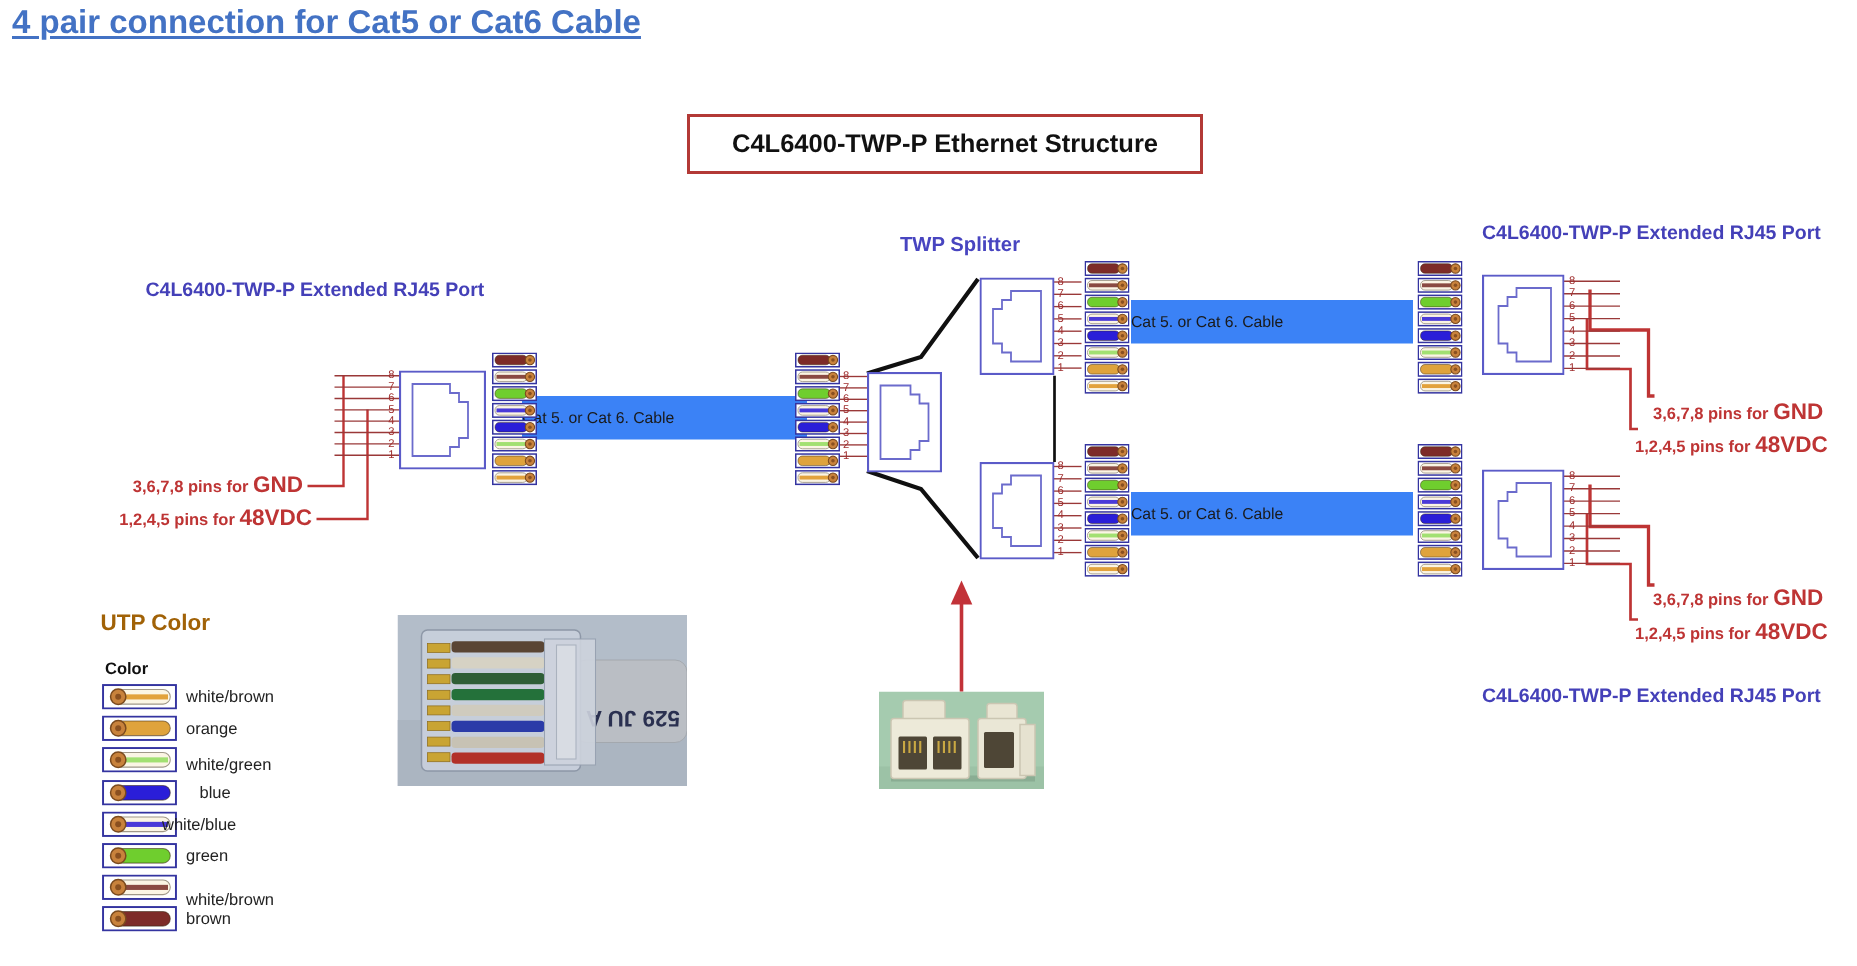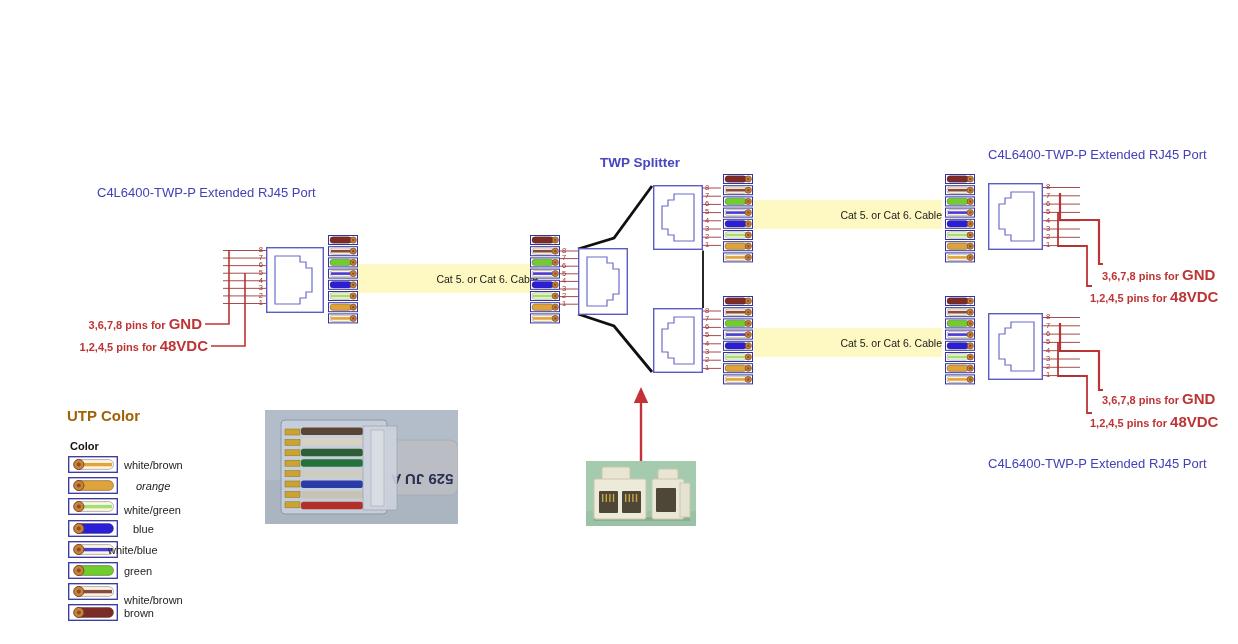--- a/index.html
+++ b/index.html
@@ -13,30 +13,30 @@
   }
 
   #structure-box{
     position:absolute;left:458px;top:76px;width:344px;height:40px;
     border:2.5px solid #B33936;box-sizing:border-box;background:#fff;
     display:flex;align-items:center;justify-content:center;
     font-size:17px;font-weight:bold;color:#111;white-space:nowrap;
   }
 
   .port-label{
-    position:absolute;font-size:13px;font-weight:normal;color:#4440B8;white-space:nowrap;
+    position:absolute;font-size:13px;font-weight:bold;color:#4440B8;white-space:nowrap;
   }
   #splitter-label{
     position:absolute;left:600px;top:155px;
     font-size:13.5px;font-weight:bold;color:#4845C0;white-space:nowrap;
   }
 
   .cable-bar{
-    position:absolute;background:#fef9c3;z-index:1;
-    display:flex;align-items:center;justify-content:flex-end;
+    position:absolute;background:#3b82f6;z-index:1;
+    display:flex;align-items:center;justify-content:flex-start;
     font-size:10.5px;color:#1a1a1a;white-space:nowrap;
   }
 
   .redlab{
     position:absolute;color:#BE3434;font-weight:bold;white-space:nowrap;z-index:5;
   }
   .redlab .sm{font-size:11px;}
   .redlab .lg{font-size:15px;}
 
   #overlay-svg{position:absolute;left:0;top:0;z-index:3;pointer-events:none;}
@@ -51,21 +51,25 @@
 
   
   #rj45-photo{position:absolute;left:265px;top:410px;width:193px;height:114px;z-index:2;}
   #splitter-photo{position:absolute;left:586px;top:461px;width:110px;height:65px;z-index:2;}
 </style>
 </head>
 <body>
 
 <div id="canvas">
 
-
+  <div id="page-title">4 pair connection for Cat5 or Cat6 Cable</div>
+
+  <div id="structure-box">
+    <span>C4L6400-TWP-P Ethernet Structure</span>
+  </div>
 
   <div class="port-label" style="left:97px;top:185px;">C4L6400-TWP-P Extended RJ45 Port</div>
   <div class="port-label" style="left:988px;top:147px;">C4L6400-TWP-P Extended RJ45 Port</div>
   <div class="port-label" style="left:988px;top:456px;">C4L6400-TWP-P Extended RJ45 Port</div>
 
   <div id="splitter-label">TWP Splitter</div>
 
   <div class="cable-bar" style="left:348px;top:264px;width:190px;height:29px;">
     <span>Cat 5. or Cat 6. Cable</span>
   </div>
@@ -285,21 +289,21 @@
         <circle cx="10.8" cy="8.5" r="5.1" fill="#C8823C" stroke="#7A4A1E" stroke-width="1"></circle>
         <circle cx="10.8" cy="8.5" r="2" fill="#8A5020"></circle>
       </svg>
       <div class="legend-row-label" style="left: 124px; top: 459px;">white/brown</div>
       <svg width="50" height="17" class="legend-swatch" style="left: 68px; top: 477.2px;">
         <rect x="0.7" y="0.7" width="48.6" height="15.6" fill="#fff" stroke="#3434A0" stroke-width="1.3"></rect>
         <rect x="6.5" y="3.6" width="39" height="9.8" rx="4.8" fill="#DFA33C" stroke="rgba(60,40,20,0.55)" stroke-width="0.7"></rect>
         <circle cx="10.8" cy="8.5" r="5.1" fill="#C8823C" stroke="#7A4A1E" stroke-width="1"></circle>
         <circle cx="10.8" cy="8.5" r="2" fill="#8A5020"></circle>
       </svg>
-      <div class="legend-row-label" style="left: 136px; top: 480.2px; font-style: italic;">orange</div>
+      <div class="legend-row-label" style="left: 124px; top: 480.2px;">orange</div>
       <svg width="50" height="17" class="legend-swatch" style="left: 68px; top: 498.4px;">
         <rect x="0.7" y="0.7" width="48.6" height="15.6" fill="#fff" stroke="#3434A0" stroke-width="1.3"></rect>
         <rect x="6.5" y="3.6" width="39" height="9.8" rx="4.8" fill="#FBF5E4" stroke="#A09888" stroke-width="0.7"></rect>
         <rect x="8" y="6.9" width="36" height="3.4" fill="#A2E072"></rect>
         <circle cx="10.8" cy="8.5" r="5.1" fill="#C8823C" stroke="#7A4A1E" stroke-width="1"></circle>
         <circle cx="10.8" cy="8.5" r="2" fill="#8A5020"></circle>
       </svg>
       <div class="legend-row-label" style="left: 124px; top: 504px;">white/green</div>
       <svg width="50" height="17" class="legend-swatch" style="left: 68px; top: 519.6px;">
         <rect x="0.7" y="0.7" width="48.6" height="15.6" fill="#fff" stroke="#3434A0" stroke-width="1.3"></rect>

